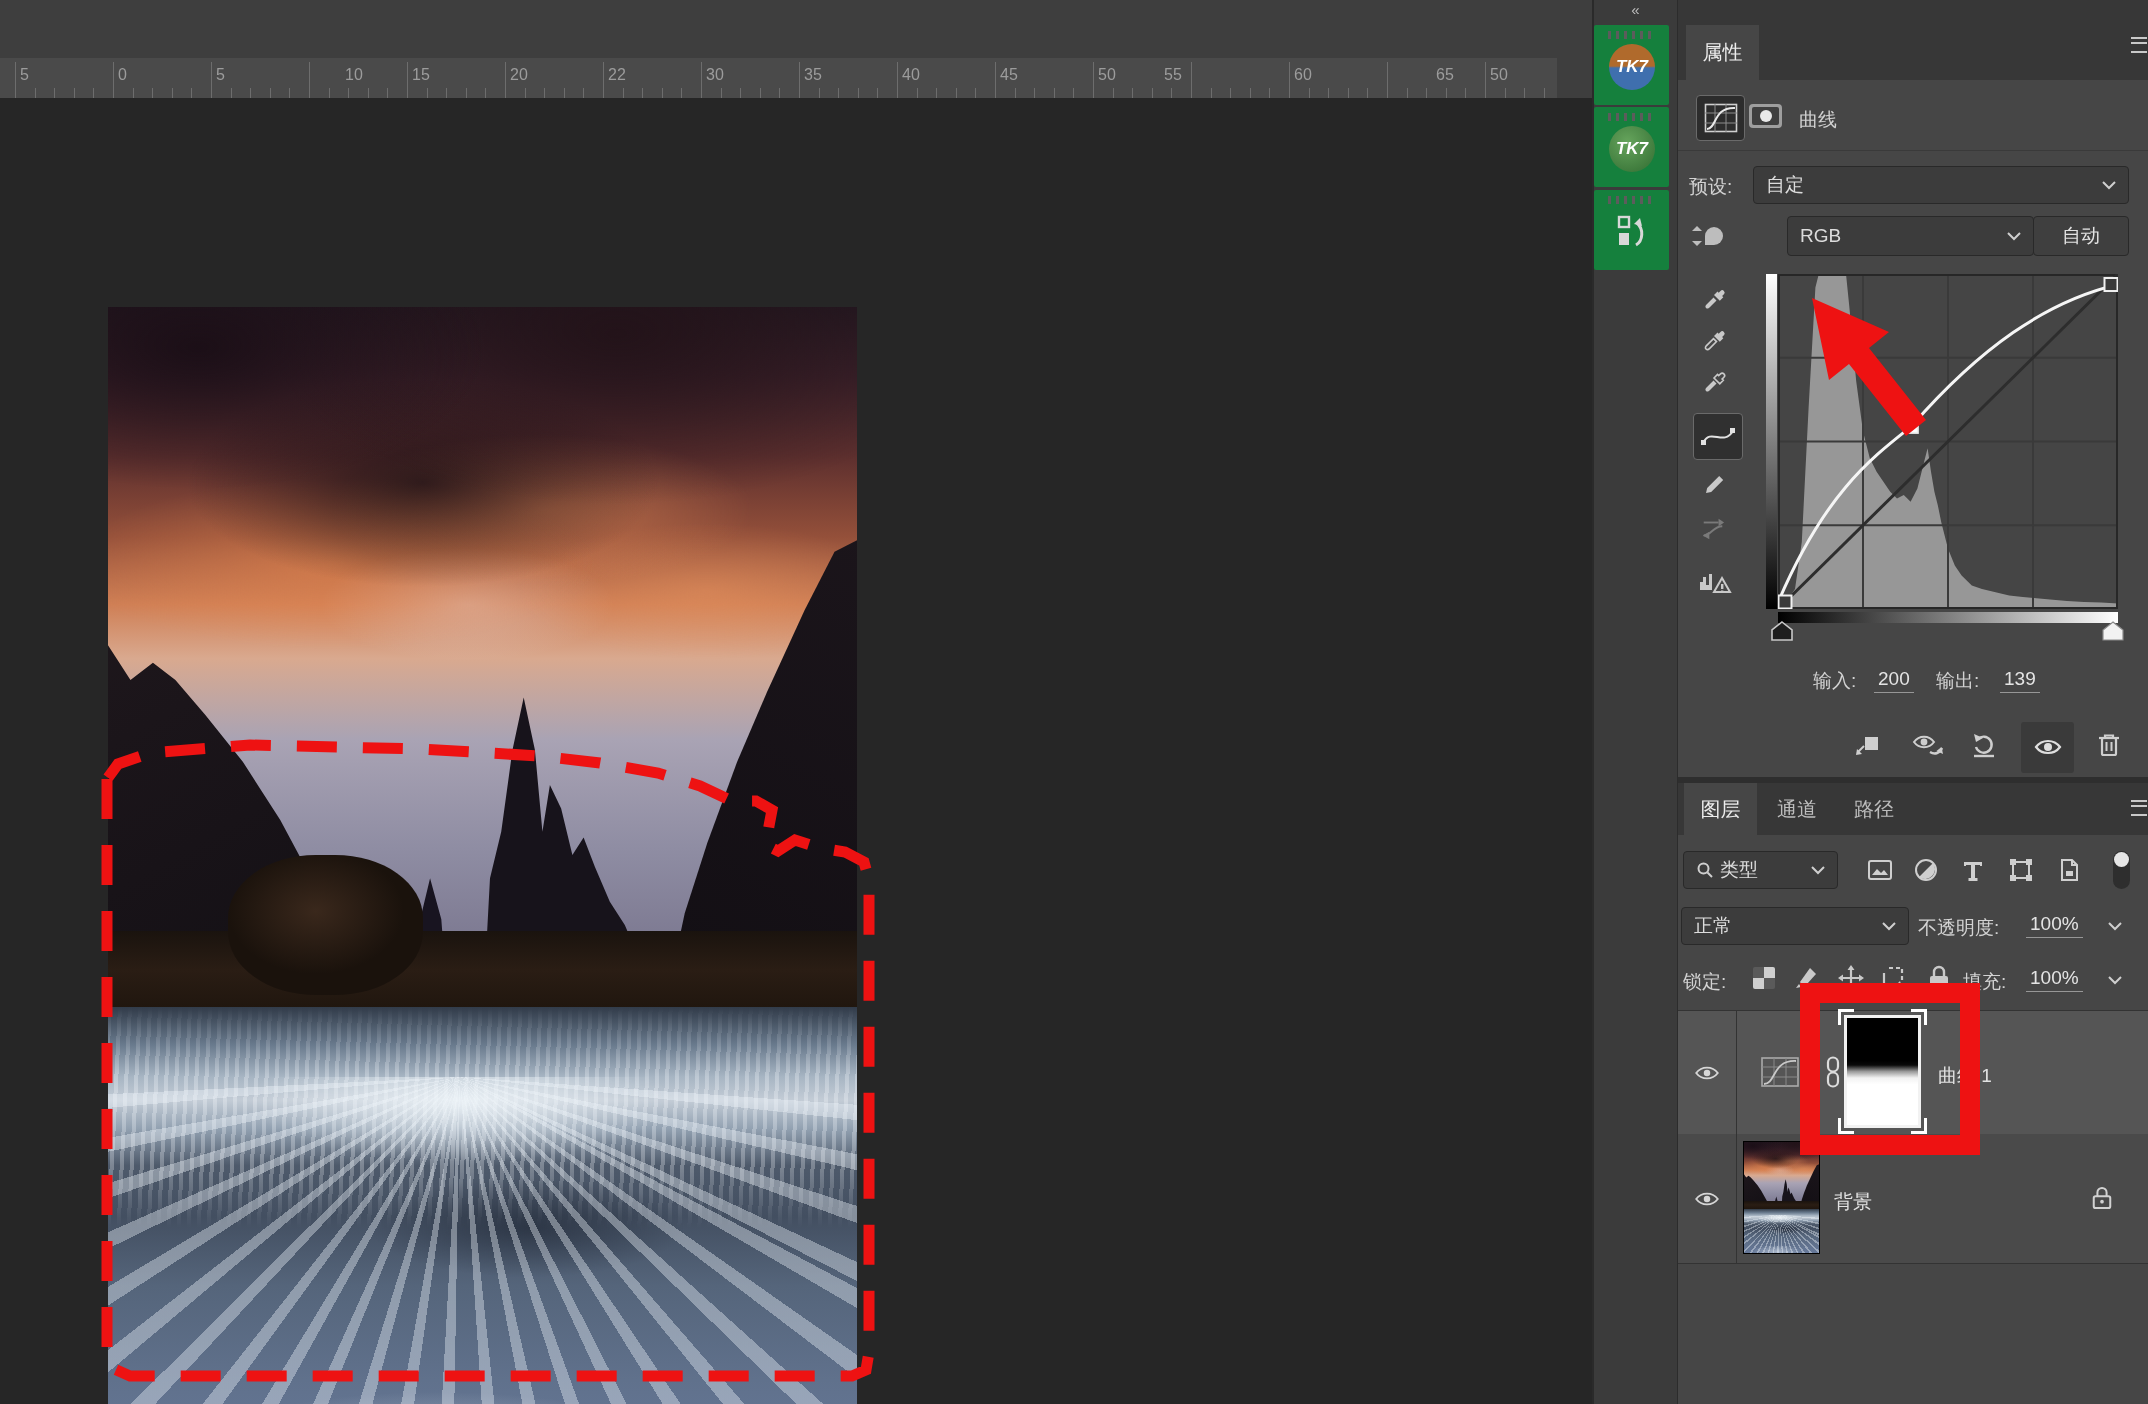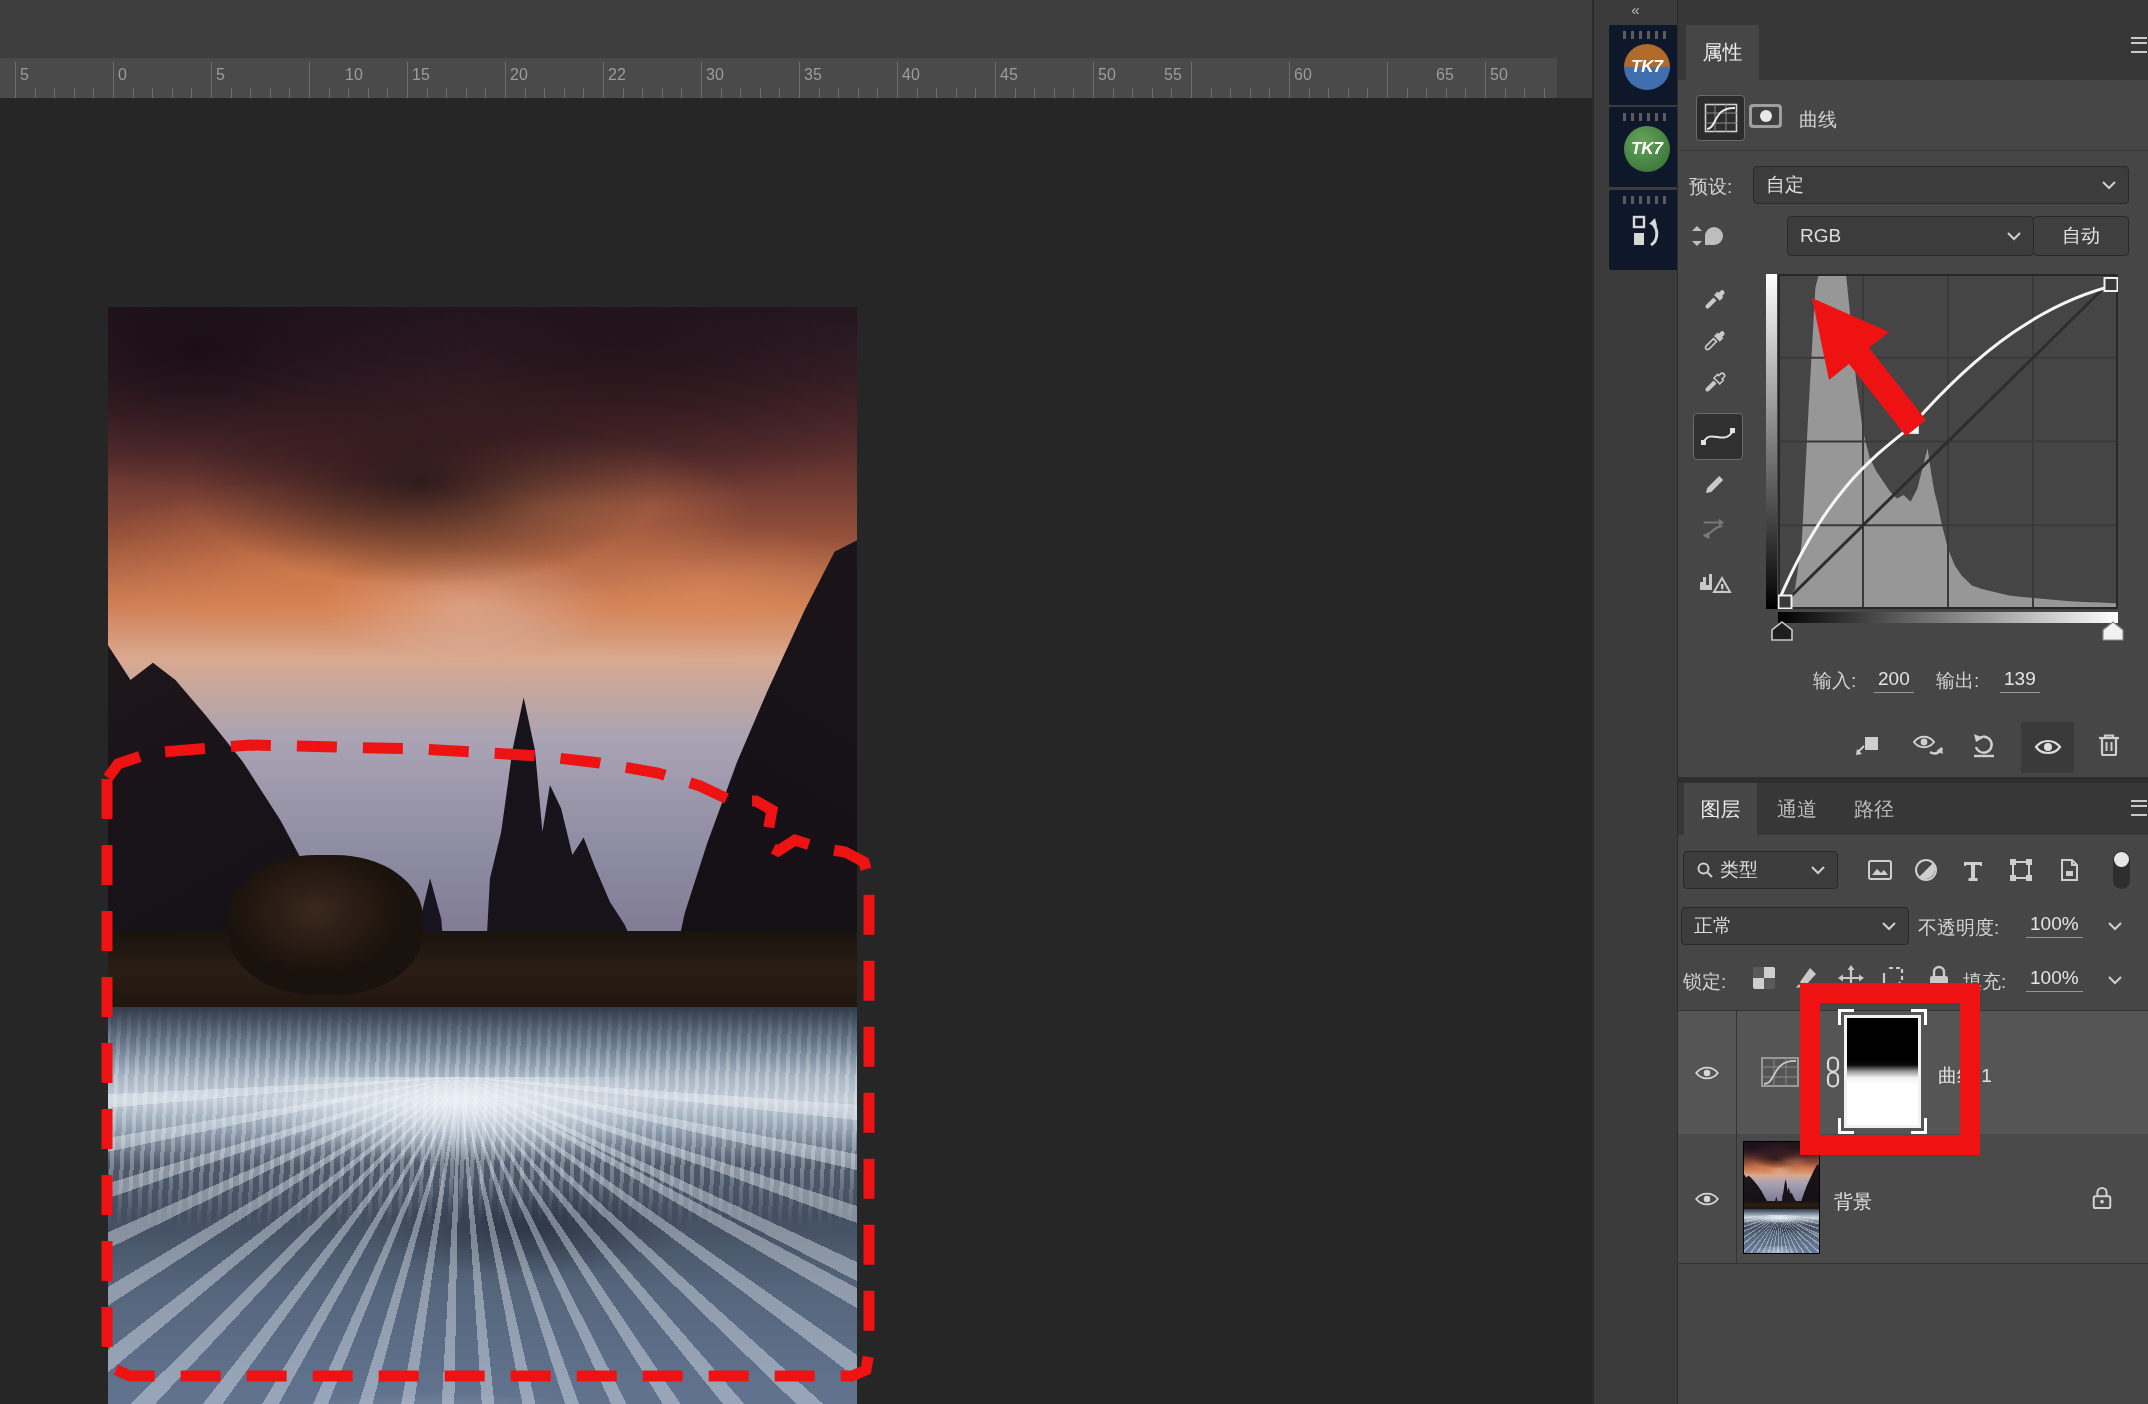--- a/index.html
+++ b/index.html
@@ -46,21 +46,21 @@
     mask:linear-gradient(180deg,transparent 0,#000 30%,#000 72%,transparent 100%);}
   .fan{left:0;top:66%;width:100%;height:34%;background:
     radial-gradient(40% 22% at 47% 6%, rgba(240,246,250,.85), rgba(240,246,250,0) 70%),
     repeating-conic-gradient(from 118deg at 47% 0%, rgba(240,246,252,.38) 0deg 2.2deg, rgba(30,40,55,0) 2.2deg 7deg),
     radial-gradient(30% 18% at 56% 38%, rgba(25,32,45,.55), rgba(25,32,45,0) 70%),
     radial-gradient(45% 22% at 44% 96%, rgba(235,242,248,.5), rgba(235,242,248,0) 75%);}
 
   
   .dock{left:1592px;top:0;width:85px;height:1404px;background:#3b3b3b;border-left:2px solid #2a2a2a;}
   .collapse{position:absolute;left:0;right:0;top:1px;text-align:center;color:#bdbdbd;font-size:15px;letter-spacing:2px;}
-  .dock-cell{position:absolute;left:15px;width:75px;height:80px;background:#0f172a;border-radius:2px;}
+  .dock-cell{position:absolute;left:0;width:75px;height:80px;background:#15803d;border-radius:2px;}
   .grips{position:absolute;left:14px;top:6px;width:46px;height:8px;
     background:repeating-linear-gradient(90deg,#5c5c5c 0 3px,rgba(0,0,0,0) 3px 8px);}
   .tk-badge{position:absolute;left:15px;top:19px;width:46px;height:46px;border-radius:50%;
     display:flex;align-items:center;justify-content:center;color:#fff;font-weight:bold;font-style:italic;font-size:17px;}
   .tk1{background:linear-gradient(180deg,#b06a2c 0 48%,#3f6fae 52% 100%);}
   .tk2{background:radial-gradient(circle at 40% 35%,#66a45c,#3e7a3c 75%);}
 
   
   .panel{left:1677px;top:0;width:471px;height:1404px;background:#464646;border-left:1px solid #2c2c2c;overflow:hidden;}
   .panel-header{left:0;top:0;width:100%;height:80px;background:#373737;}

